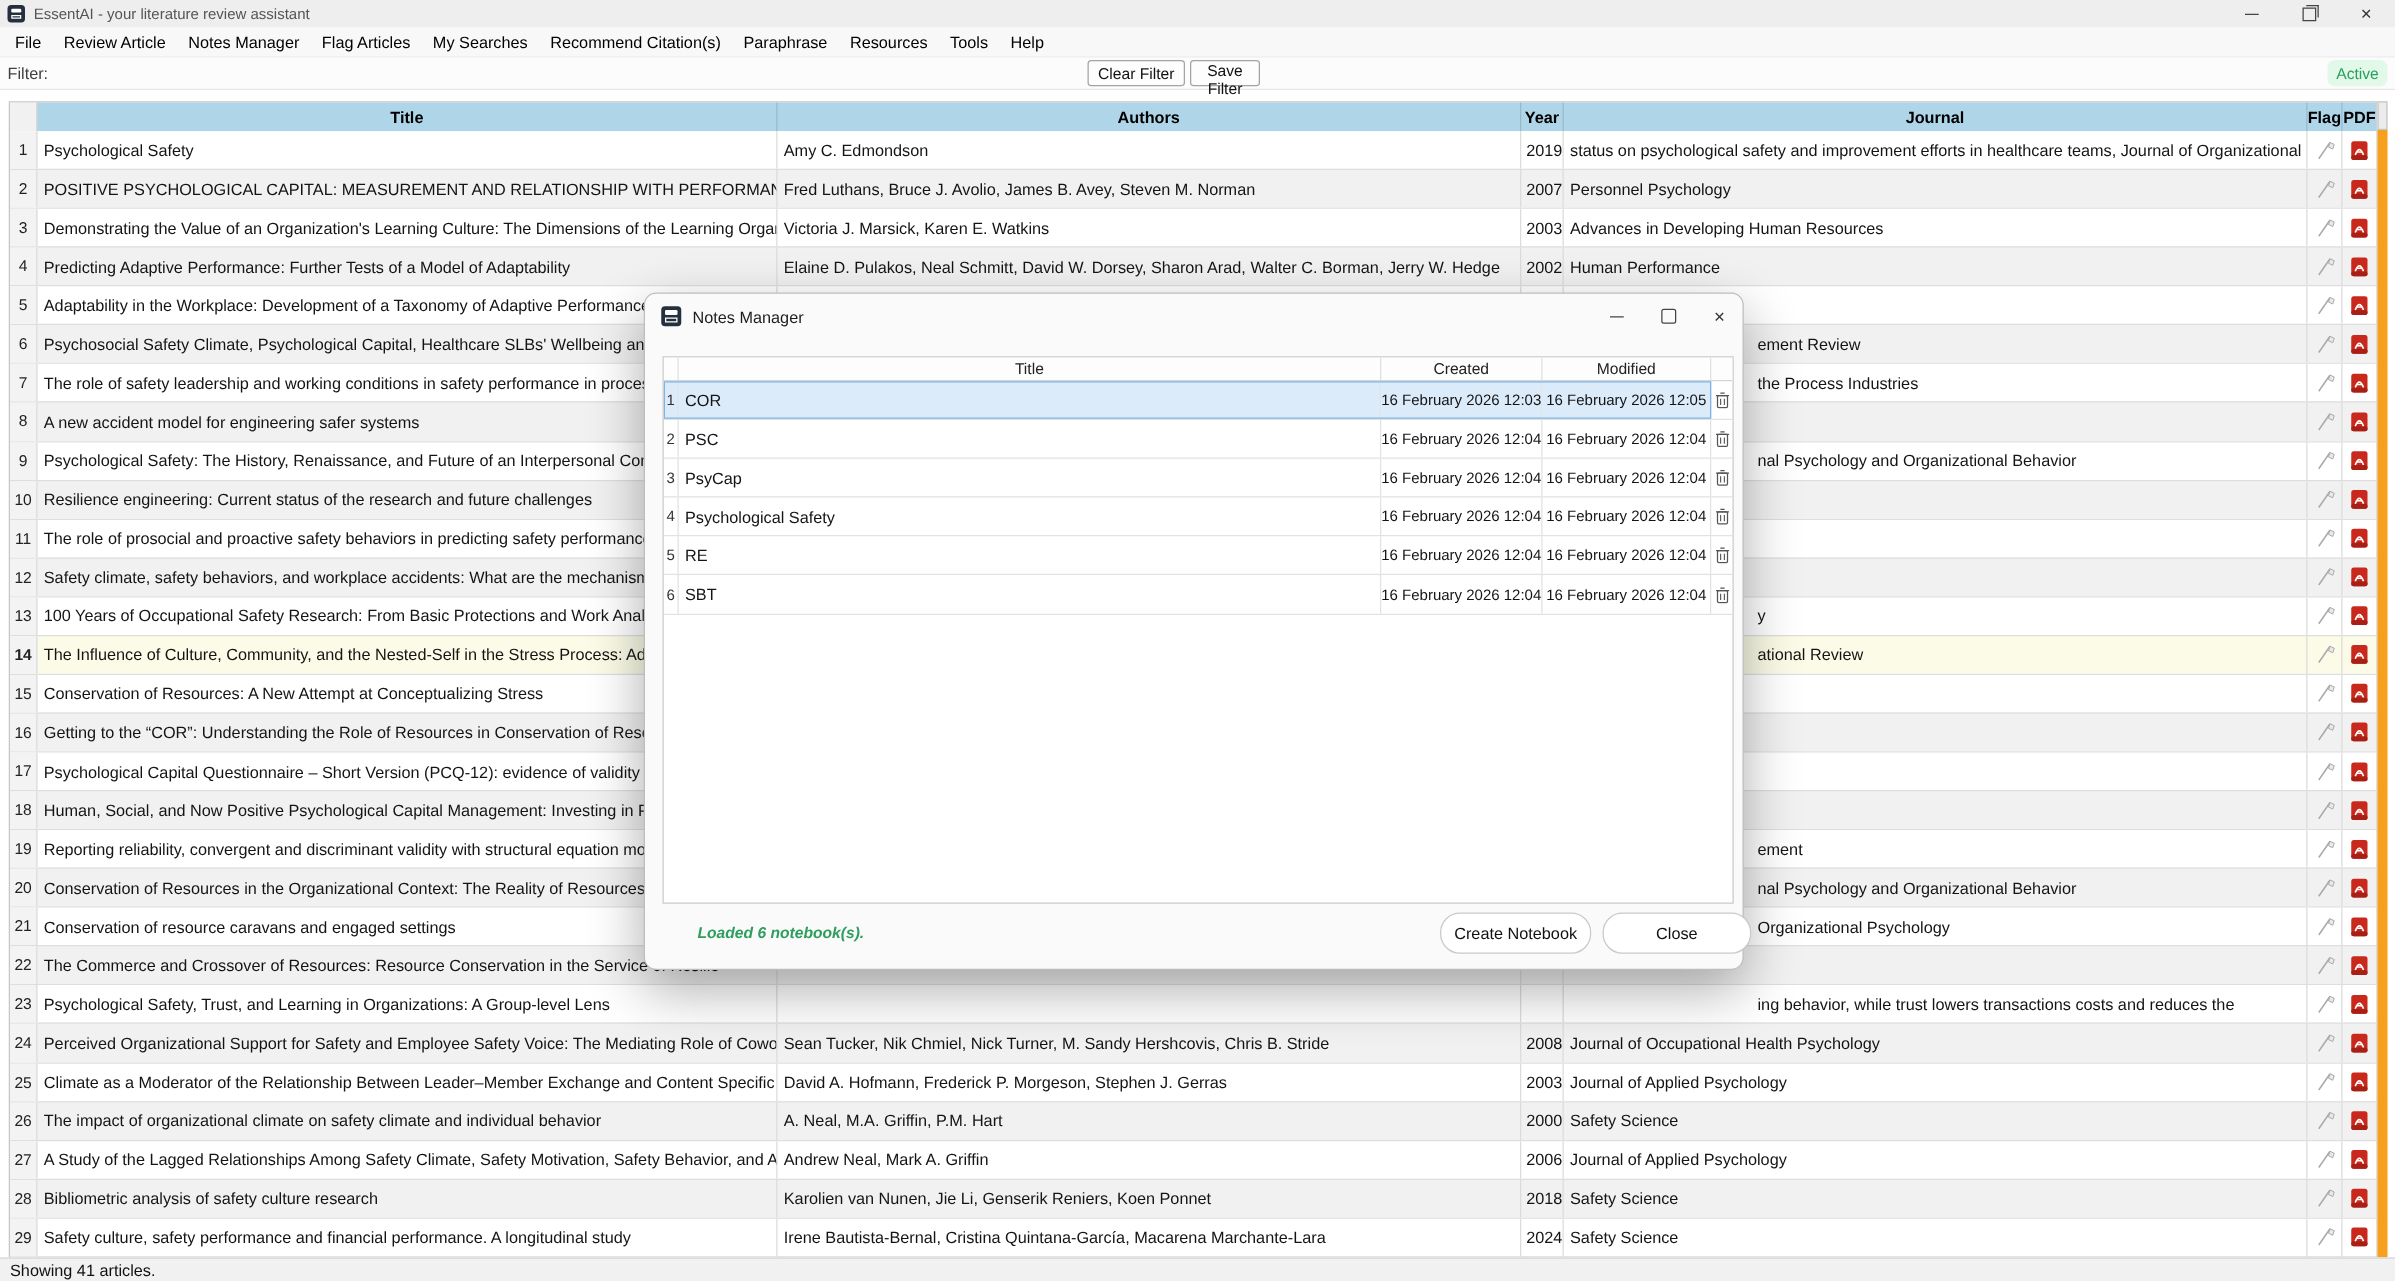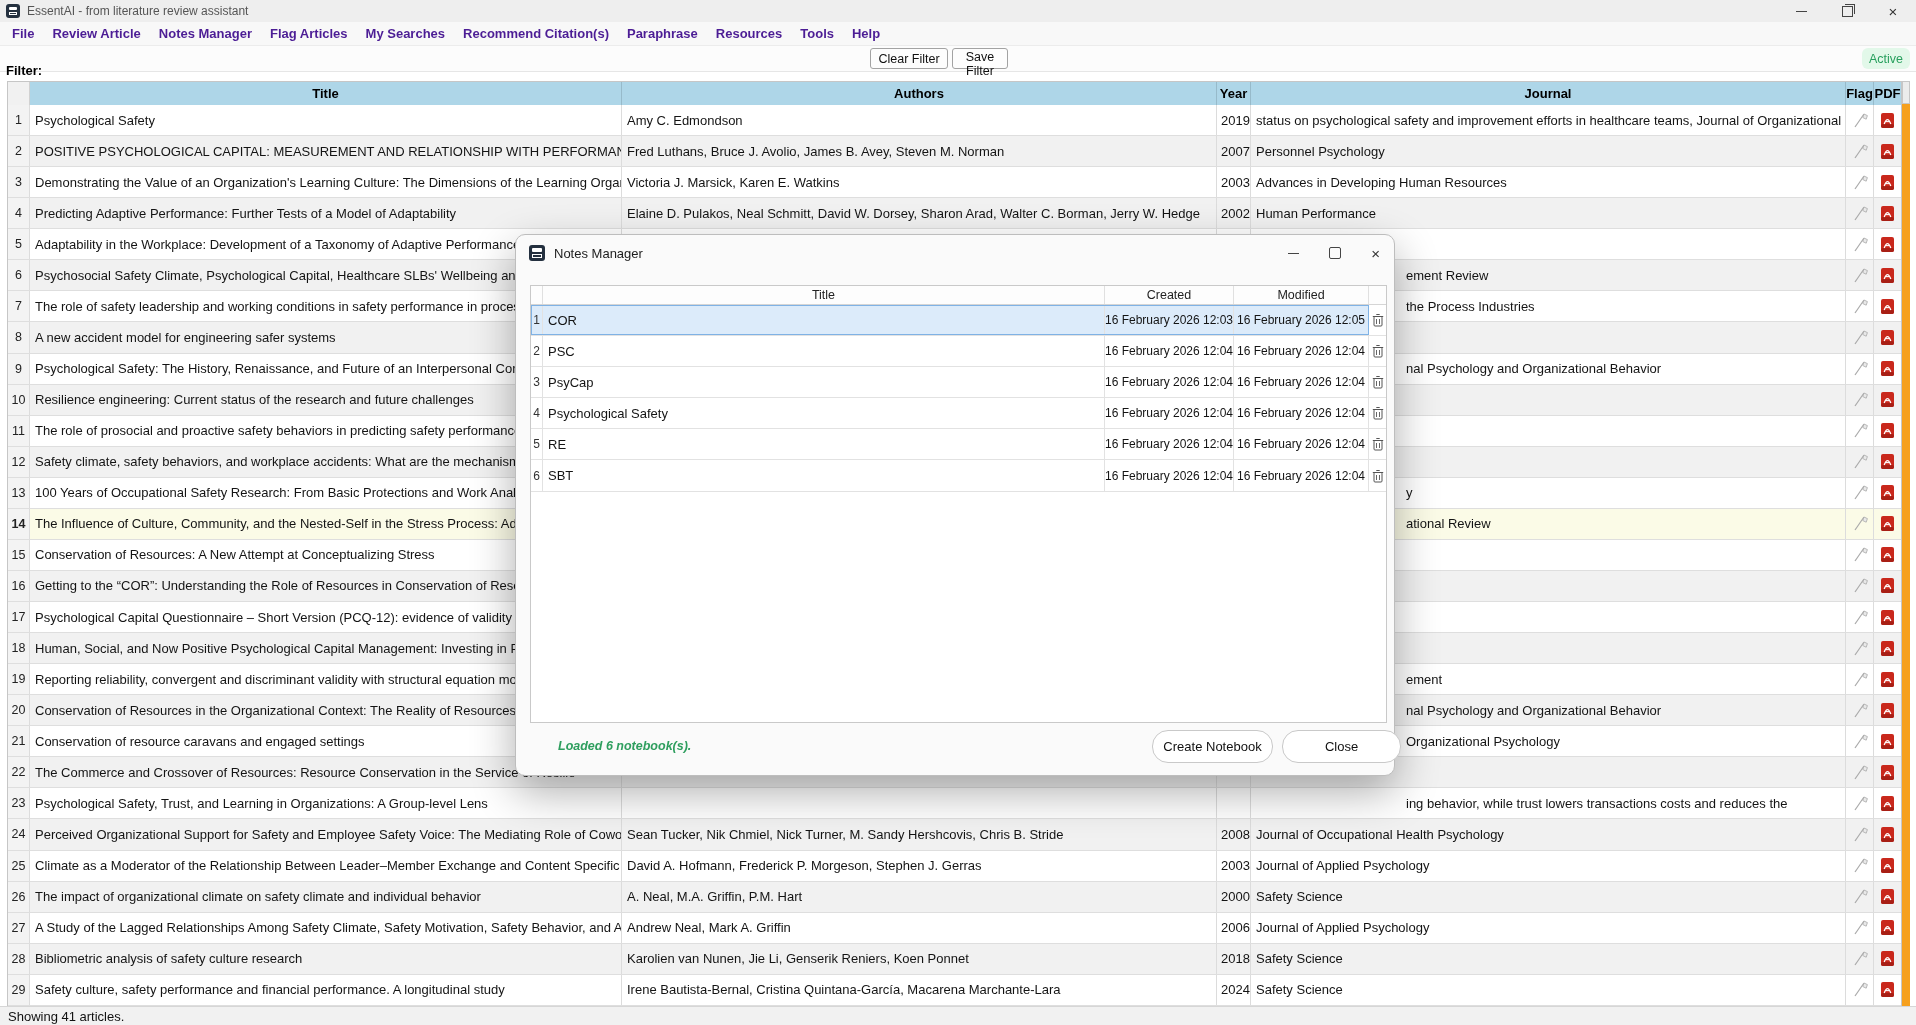--- a/index.html
+++ b/index.html
@@ -15,25 +15,25 @@
   .title-text{margin-left:7px;font-size:12px;color:#555;}
   .win-controls{margin-left:auto;display:flex;height:100%;}
   .win-btn{width:46px;display:flex;align-items:center;justify-content:center;color:#333;}
   .glyph-min{width:11px;height:0;border-top:1.2px solid #444;display:block;}
   .glyph-restore{width:9px;height:9px;border:1px solid #444;position:relative;display:block;background:#eeeeee;}
   .glyph-restore::before{content:"";position:absolute;left:2px;top:-3px;width:9px;height:9px;border-top:1px solid #444;border-right:1px solid #444;}
   .glyph-close{font-size:15px;line-height:1;color:#333;}
 
   
   .menubar{position:absolute;left:0;top:22px;width:100%;height:23px;background:#f8f8f8;display:flex;align-items:center;padding-left:3px;box-sizing:border-box;}
-  .menu-item{padding:0 9px;font-size:13px;color:#4c1d95;height:100%;display:flex;align-items:center;cursor:default;font-weight:bold;}
+  .menu-item{padding:0 9px;font-size:13px;color:#000000;height:100%;display:flex;align-items:center;cursor:default;}
 
   
   .filterbar{position:absolute;left:0;top:45px;width:100%;height:27px;background:#fcfcfc;border-top:1px solid #ececec;border-bottom:1px solid #e6e6e6;box-sizing:border-box;}
-  .filter-label{position:absolute;left:6px;top:12px;height:25px;line-height:25px;font-size:13px;font-weight:700;color:#000000;}
+  .filter-label{position:absolute;left:6px;top:0;height:25px;line-height:25px;font-size:13px;font-weight:400;color:#404040;}
   .filter-input{position:absolute;left:44px;top:2px;width:818px;height:21px;box-sizing:border-box;border:1px solid #a8a8a8;border-radius:2px;font-size:13px;padding:0 6px;color:#222;background:#fff;font-family:inherit;outline:none;}
   .filter-input::placeholder{color:#8d8d8d;}
   .filter-btn{position:absolute;top:2px;height:21px;box-sizing:border-box;border:1px solid #a3a3a3;border-radius:3px;background:#fdfdfd;font-size:12.5px;font-family:inherit;color:#111;}
   .btn-clear{left:870px;width:78px;}
   .btn-save{left:952px;width:56px;}
   .active-badge{position:absolute;right:6px;top:2px;width:48px;height:21px;border-radius:6px;background:var(--active-bg,#e2f8e9);color:var(--active-green,#28a05e);font-size:12.5px;display:flex;align-items:center;justify-content:center;}
 
   
   .grid{position:absolute;left:7px;top:81px;width:1895px;border:1px solid #c6c6c6;box-sizing:border-box;background:#fff;}
   .g-header{display:flex;height:23px;background:var(--header-blue,#aed6e8);}
@@ -96,21 +96,21 @@
   .btn-create{left:636px;width:121px;}
   .btn-close{left:766px;width:119px;}
 </style>
 </head>
 <body>
 
 <div class="app">
 
   <div class="titlebar">
     <span class="app-icon"></span>
-    <span class="title-text">EssentAI - from literature review assistant</span>
+    <span class="title-text">EssentAI - your literature review assistant</span>
     <div class="win-controls">
       <span class="win-btn">
           <span class="glyph-min"></span>
         </span>
       <span class="win-btn">
           <span class="glyph-restore"></span>
         </span>
       <span class="win-btn">
           <span class="glyph-close">×</span>
         </span>

